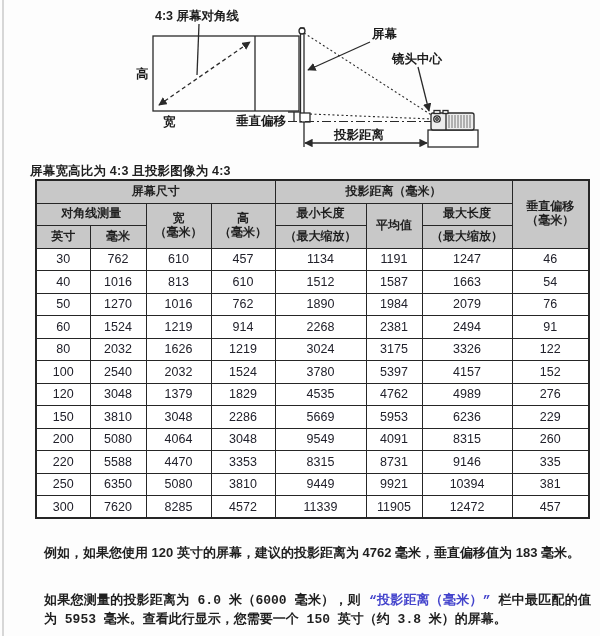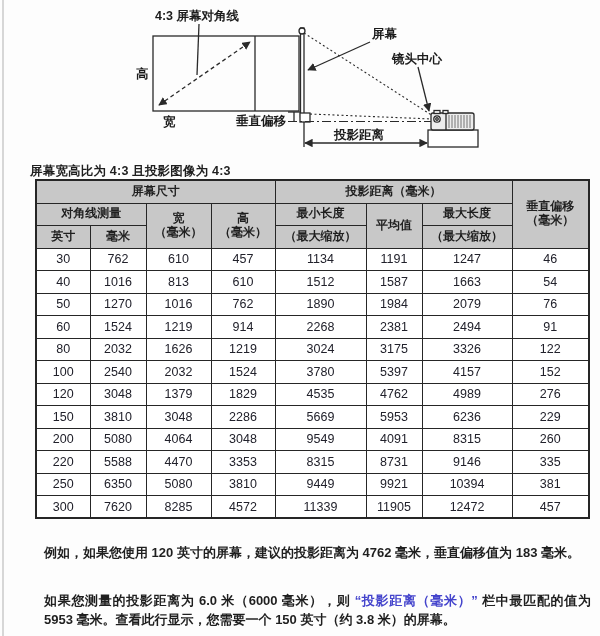--- a/index.html
+++ b/index.html
@@ -26,21 +26,21 @@
     background:#c8c8c8;font-weight:bold;font-size:12px;line-height:1.15;
     white-space:pre-line;
   }
   thead tr.r1{height:23px;}
   thead tr.r2{height:22px;}
   thead tr.r3{height:23px;}
   tbody tr{height:22.5px;margin-top:48px;}
   tbody td{font-weight:500;font-size:12.5px;color:#21212b;background:#fff;}
   .para{position:absolute;left:44px;width:547px;font-size:13px;font-weight:600;line-height:19px;margin:0;text-align:justify;}
   .para-example{top:543px;}
-  .para-note{top:591px;}
+  .para-note{top:591px;font-family:Liberation Mono, monospace;}
   .hl{color:#4444cc;}
 </style>
 </head>
 <body>
 
 <div class="scan-edge"></div>
 
 <svg class="diagram" viewBox="0 0 600 160">
   <defs>
     <marker id="arrow" viewBox="0 0 10 10" refX="9" refY="5" markerWidth="6.5" markerHeight="6.5" orient="auto-start-reverse">

